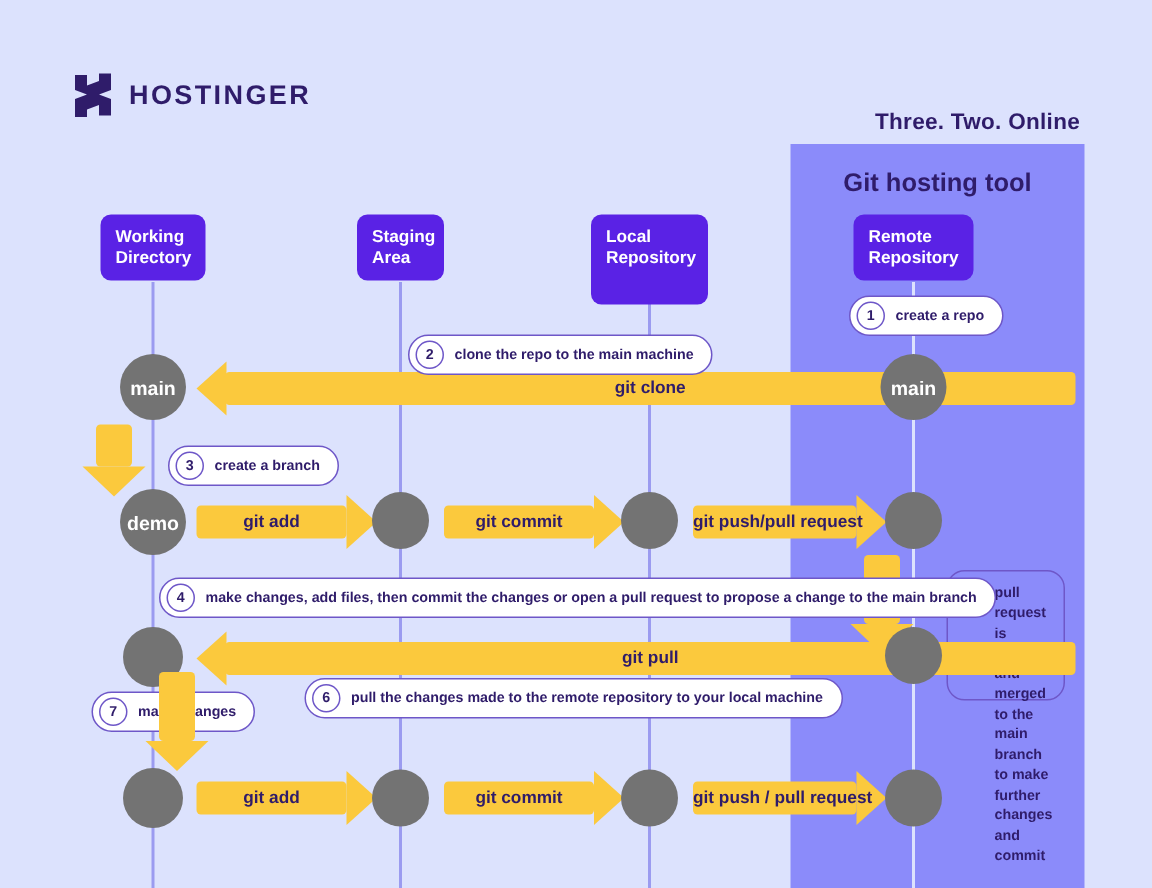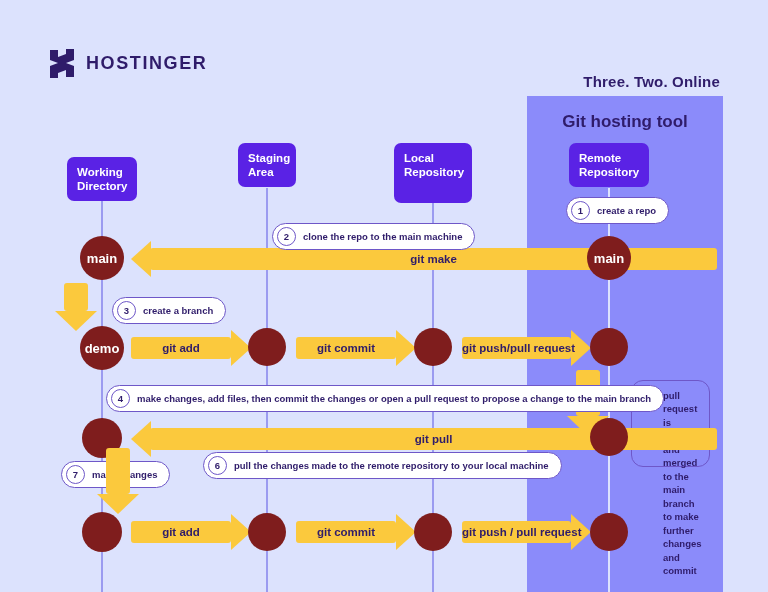--- a/index.html
+++ b/index.html
@@ -44,21 +44,21 @@
 
   
   .colbox{
     position:absolute;background:#5a22e5;border-radius:7px;
     color:#ffffff;font-size:11.5px;font-weight:bold;line-height:1.25;
     padding:8px 10px;box-sizing:border-box;
   }
 
   
   .node{
-    position:absolute;border-radius:50%;background:#7f1d1d;
+    position:absolute;border-radius:50%;background:#737373;
     display:flex;align-items:center;justify-content:center;
     color:#ffffff;font-size:13px;font-weight:bold;
   }
 
   
   .harrow{position:absolute;}
   .harrow .bar{
     position:absolute;top:0;height:22px;background:#fbc93d;
     border-radius:3px;
   }
@@ -128,41 +128,41 @@
   </div>
   <div class="tagline">Three. Two. Online</div>
 
   <div class="sec-title sec-host">Git hosting tool</div>
 
   <div class="lifeline" style="left:101px;"></div>
   <div class="lifeline" style="left:266px;"></div>
   <div class="lifeline" style="left:432px;"></div>
   <div class="lifeline on-panel" style="left:608px;"></div>
 
-  <div class="colbox" style="left:67px;top:143px;width:70px;height:44px;margin-top:14px;">
+  <div class="colbox" style="left:67px;top:143px;width:70px;height:44px;">
     <div>Working</div>
     <div>Directory</div>
   </div>
   <div class="colbox" style="left:238px;top:143px;width:58px;height:44px;">
     <div>Staging</div>
     <div>Area</div>
   </div>
   <div class="colbox" style="left:394px;top:143px;width:78px;height:60px;">
     <div>Local</div>
     <div>Repository</div>
   </div>
   <div class="colbox" style="left:569px;top:143px;width:80px;height:44px;">
     <div>Remote</div>
     <div>Repository</div>
   </div>
 
   <div class="harrow left" style="left:131px;top:248px;">
     <div class="head" style="left:0;"></div>
     <div class="bar" style="left:19px;width:567px;"></div>
-    <div class="lbl" style="left:19px;width:567px;">git make</div>
+    <div class="lbl" style="left:19px;width:567px;">git clone</div>
   </div>
 
   <div class="node" style="left:80px;top:236px;width:44px;height:44px;">
     <span>main</span>
   </div>
   <div class="node" style="left:587px;top:236px;width:44px;height:44px;">
     <span>main</span>
   </div>
 
   <div class="badge" style="left:566px;top:197px;">

